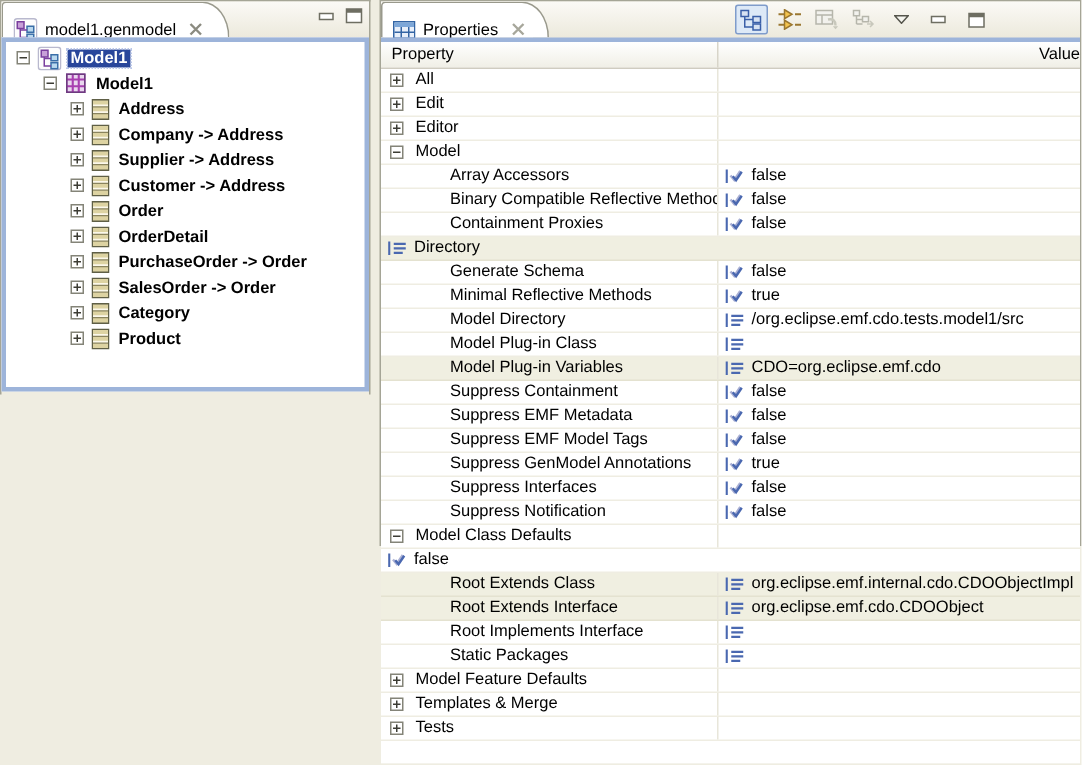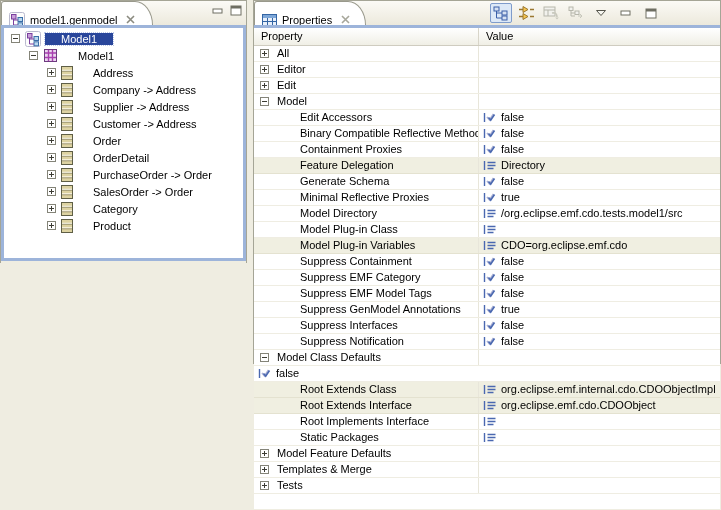--- a/index.html
+++ b/index.html
@@ -25,42 +25,42 @@
   
   #editor-panel { left:0; top:0; width:247px; height:263px; border:1px solid #a5a596; border-bottom:none; background:transparent; }
   #editor-content {
     position:absolute; left:0; top:24px; width:245px; height:236px;
     border:3px solid #9db4da; background:#fff; overflow:hidden;
   }
   .tree { padding-top:2px; }
   .tree-row { height:17px; display:flex; align-items:center; white-space:nowrap; }
   .tree-row .expander { flex:0 0 auto; }
   .tree-row .ticon { flex:0 0 auto; margin:0 4px 0 5px; display:inline-flex; }
-  .tree-label { padding:0 16px; }
+  .tree-label { padding:0 2px;font-weight:bold; }
   .tree-row.selected .tree-label { background:#29469b; color:#fff; outline:1px dotted #b9c6e8; }
   .lvl0 { padding-left:7px; } .lvl1 { padding-left:25px; } .lvl2 { padding-left:43px; }
 
   .expander {
     width:9px; height:9px; background:#fff; border:1px solid #848478; position:relative; display:inline-block;
   }
   .expander::before { content:''; position:absolute; left:1px; right:1px; top:3px; height:1px; background:#3c3c34; }
   .expander.plus::after { content:''; position:absolute; top:1px; bottom:1px; left:3px; width:1px; background:#3c3c34; }
 
   
   #props-panel { left:253px; top:0; width:468px; height:364px; border:1px solid #a5a596; }
   #props-toolbar { position:absolute; right:58px; top:2px; display:flex; gap:3px; align-items:center; }
   .tool { width:22px; height:20px; display:flex; align-items:center; justify-content:center; border:1px solid transparent; border-radius:2px; }
   .tool.pressed { border-color:#7f9ccb; background:#dde9f7; }
   .tool.disabled { opacity:.95; }
   #props-content { position:absolute; left:0; top:27px; width:466px; height:481px; background:#fff; overflow:hidden; }
 
   .thead { display:flex; height:18px; background:linear-gradient(#ffffff,#f0efe6); border-bottom:1px solid #cfccc0; }
   .th { padding:2px 0 0 7px; }
   .th-prop { width:225px; border-right:1px solid #d8d5c9; }
-  .th-val { flex:1; }
+  .th-val { flex:1;text-align:right; }
 
   #rows { position:absolute; left:0; top:18px; right:0; bottom:0;
     background:repeating-linear-gradient(#ffffff 0 15px, #ecead​f 15px 16px);
     background:repeating-linear-gradient(#ffffff 0px, #ffffff 15px, #eceadf 15px, #eceadf 16px);
   }
   .prow { display:flex; height:16px; line-height:15px; background:#fff; border-bottom:1px solid #efede2; }
   .prow.hl { background:#f0efe1; border-bottom-color:#e4e2d0; }
   .cell-prop { width:225px; overflow:hidden; white-space:nowrap; border-right:1px solid #e8e6da; display:flex; align-items:center; }
   .cell-prop.cat { padding-left:6px; gap:8px; }
   .cell-prop.leaf { padding-left:46px; }
@@ -327,47 +327,47 @@
             <span class="expander plus"></span>
             <span>All</span>
           </div>
           <div class="cell-val">
             <span></span>
           </div>
         </div>
         <div class="prow">
           <div class="cell-prop cat">
             <span class="expander plus"></span>
+            <span>Edit</span>
+          </div>
+          <div class="cell-val">
+            <span></span>
+          </div>
+        </div>
+        <div class="prow">
+          <div class="cell-prop cat">
+            <span class="expander plus"></span>
             <span>Editor</span>
-          </div>
-          <div class="cell-val">
-            <span></span>
-          </div>
-        </div>
-        <div class="prow">
-          <div class="cell-prop cat">
-            <span class="expander plus"></span>
-            <span>Edit</span>
           </div>
           <div class="cell-val">
             <span></span>
           </div>
         </div>
         <div class="prow">
           <div class="cell-prop cat">
             <span class="expander minus"></span>
             <span>Model</span>
           </div>
           <div class="cell-val">
             <span></span>
           </div>
         </div>
         <div class="prow">
           <div class="cell-prop leaf">
-            <span>Edit Accessors</span>
+            <span>Array Accessors</span>
           </div>
           <div class="cell-val">
             <span class="vicon">
               <svg width="14" height="11">
                 <path d="M1.5 1 V10" stroke="#4a68b0" stroke-width="1.4"></path>
                 <path d="M4 5 l2.5 3 l4 -6" stroke="#aab0d4" stroke-width="1.6" fill="none"></path>
                 <path d="M5.5 5.5 l2.2 2.6 l3.8 -5.6" stroke="#4a68b0" stroke-width="1.6" fill="none"></path>
               </svg>
             </span>
             <span>false</span>
@@ -397,23 +397,20 @@
               <svg width="14" height="11">
                 <path d="M1.5 1 V10" stroke="#4a68b0" stroke-width="1.4"></path>
                 <path d="M4 5 l2.5 3 l4 -6" stroke="#aab0d4" stroke-width="1.6" fill="none"></path>
                 <path d="M5.5 5.5 l2.2 2.6 l3.8 -5.6" stroke="#4a68b0" stroke-width="1.6" fill="none"></path>
               </svg>
             </span>
             <span>false</span>
           </div>
         </div>
         <div class="prow hl">
-          <div class="cell-prop leaf">
-            <span>Feature Delegation</span>
-          </div>
           <div class="cell-val">
             <span class="vicon">
               <svg width="14" height="11">
                 <path d="M1.5 1 V10" stroke="#4a68b0" stroke-width="1.4"></path>
                 <path d="M4.5 2.5 h8 M4.5 5.5 h8 M4.5 8.5 h6" stroke="#4a68b0" stroke-width="1.5"></path>
               </svg>
             </span>
             <span>Directory</span>
           </div>
         </div>
@@ -427,21 +424,21 @@
                 <path d="M1.5 1 V10" stroke="#4a68b0" stroke-width="1.4"></path>
                 <path d="M4 5 l2.5 3 l4 -6" stroke="#aab0d4" stroke-width="1.6" fill="none"></path>
                 <path d="M5.5 5.5 l2.2 2.6 l3.8 -5.6" stroke="#4a68b0" stroke-width="1.6" fill="none"></path>
               </svg>
             </span>
             <span>false</span>
           </div>
         </div>
         <div class="prow">
           <div class="cell-prop leaf">
-            <span>Minimal Reflective Proxies</span>
+            <span>Minimal Reflective Methods</span>
           </div>
           <div class="cell-val">
             <span class="vicon">
               <svg width="14" height="11">
                 <path d="M1.5 1 V10" stroke="#4a68b0" stroke-width="1.4"></path>
                 <path d="M4 5 l2.5 3 l4 -6" stroke="#aab0d4" stroke-width="1.6" fill="none"></path>
                 <path d="M5.5 5.5 l2.2 2.6 l3.8 -5.6" stroke="#4a68b0" stroke-width="1.6" fill="none"></path>
               </svg>
             </span>
             <span>true</span>
@@ -499,21 +496,21 @@
                 <path d="M1.5 1 V10" stroke="#4a68b0" stroke-width="1.4"></path>
                 <path d="M4 5 l2.5 3 l4 -6" stroke="#aab0d4" stroke-width="1.6" fill="none"></path>
                 <path d="M5.5 5.5 l2.2 2.6 l3.8 -5.6" stroke="#4a68b0" stroke-width="1.6" fill="none"></path>
               </svg>
             </span>
             <span>false</span>
           </div>
         </div>
         <div class="prow">
           <div class="cell-prop leaf">
-            <span>Suppress EMF Category</span>
+            <span>Suppress EMF Metadata</span>
           </div>
           <div class="cell-val">
             <span class="vicon">
               <svg width="14" height="11">
                 <path d="M1.5 1 V10" stroke="#4a68b0" stroke-width="1.4"></path>
                 <path d="M4 5 l2.5 3 l4 -6" stroke="#aab0d4" stroke-width="1.6" fill="none"></path>
                 <path d="M5.5 5.5 l2.2 2.6 l3.8 -5.6" stroke="#4a68b0" stroke-width="1.6" fill="none"></path>
               </svg>
             </span>
             <span>false</span>

